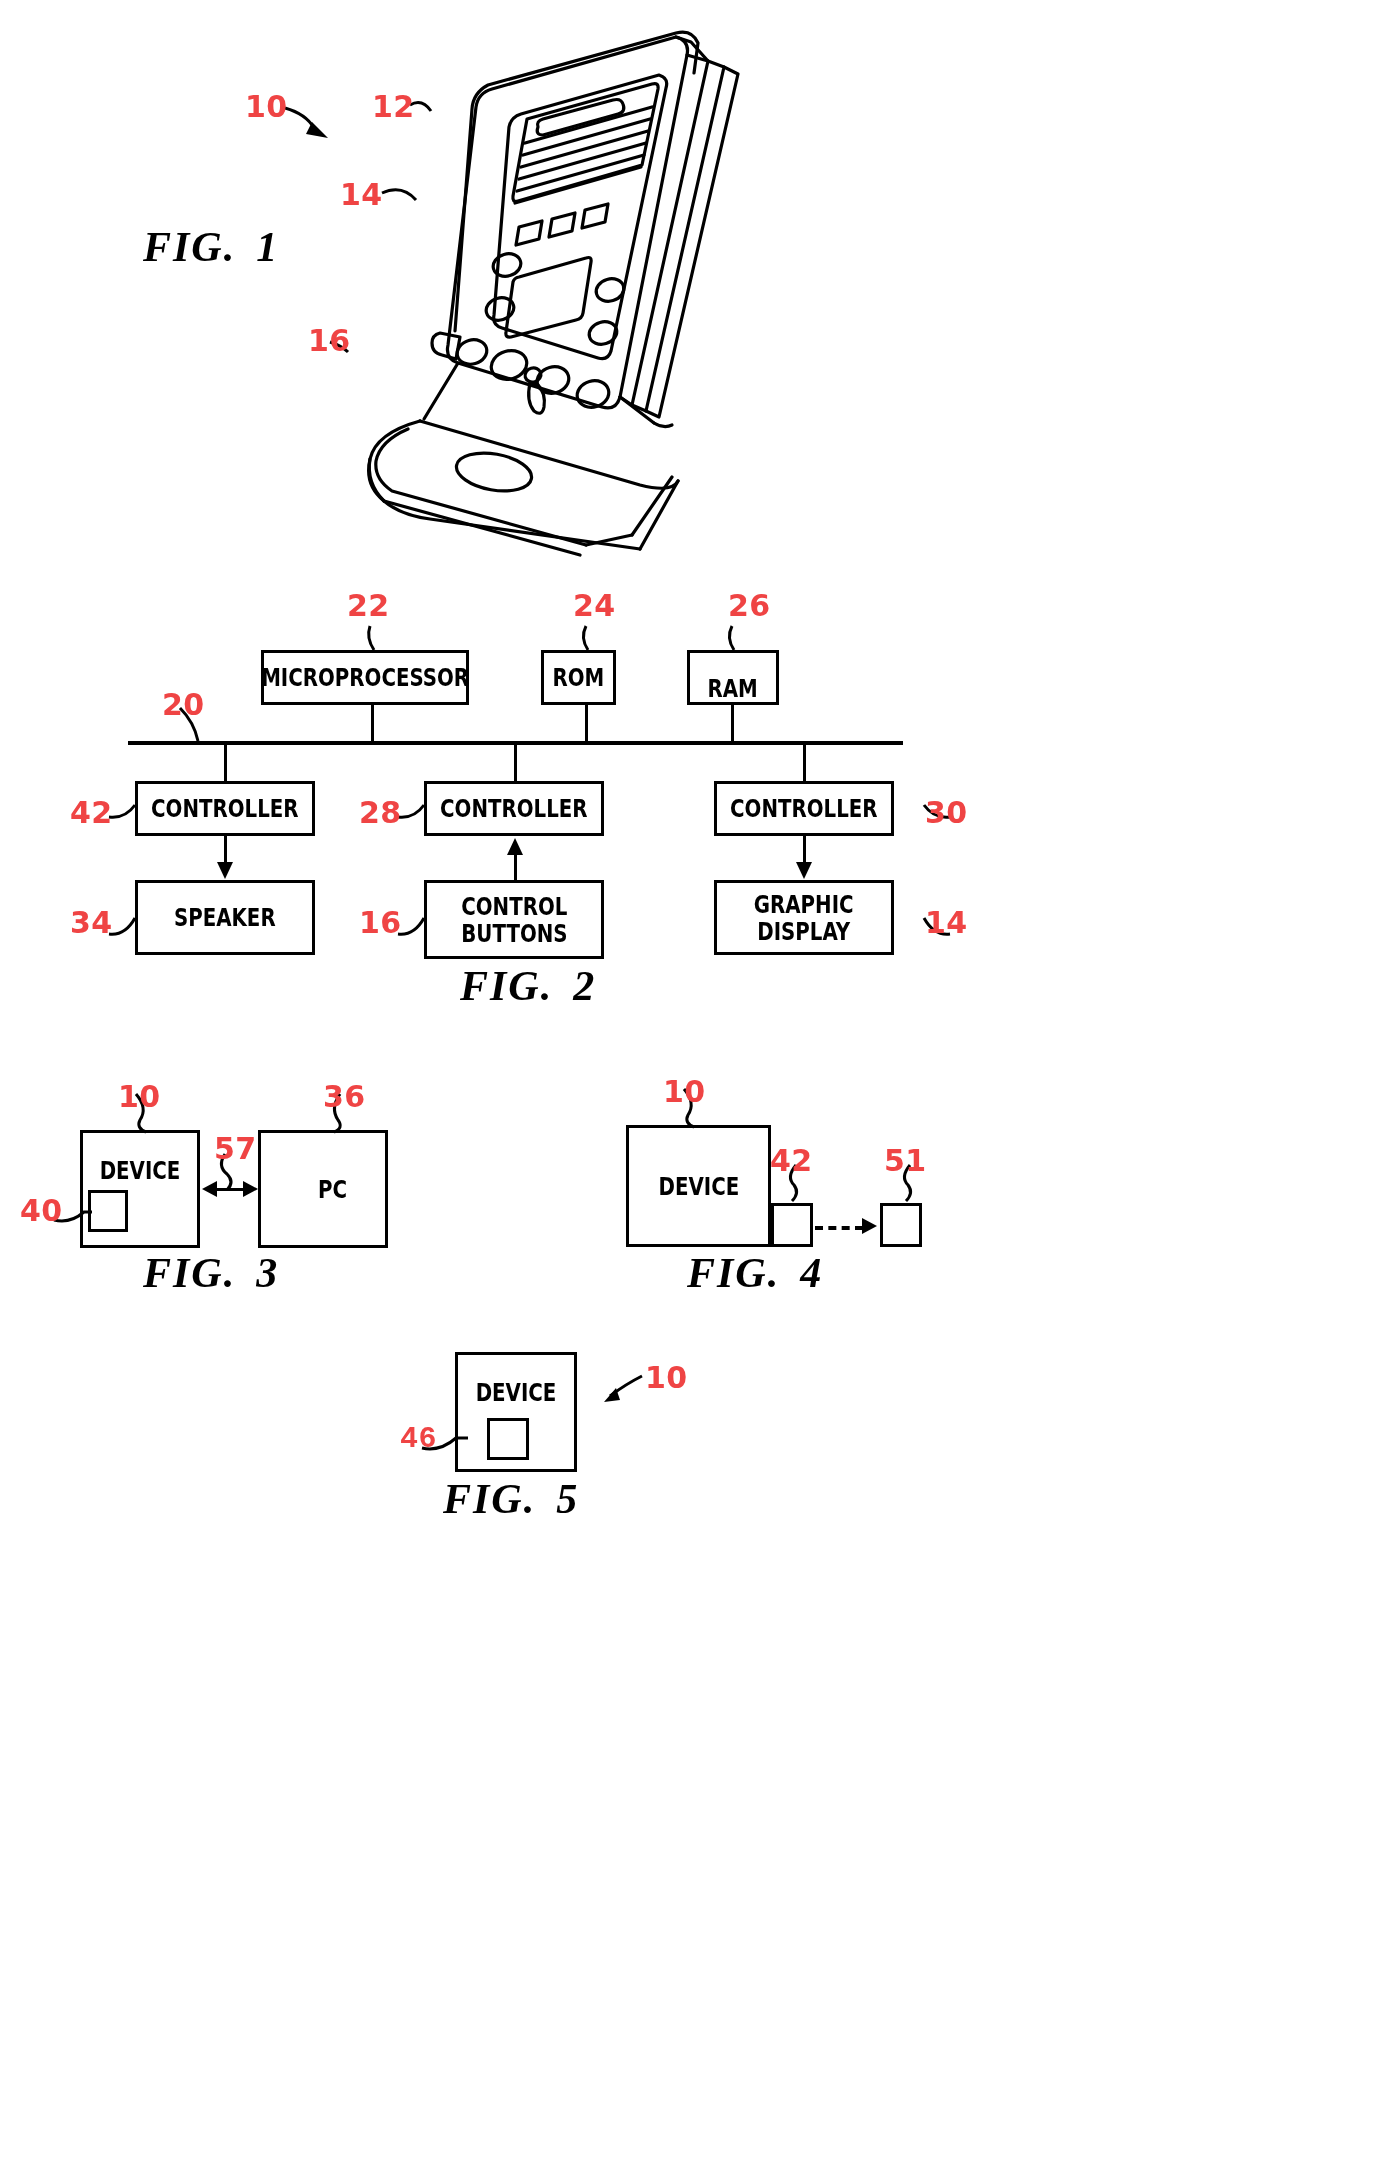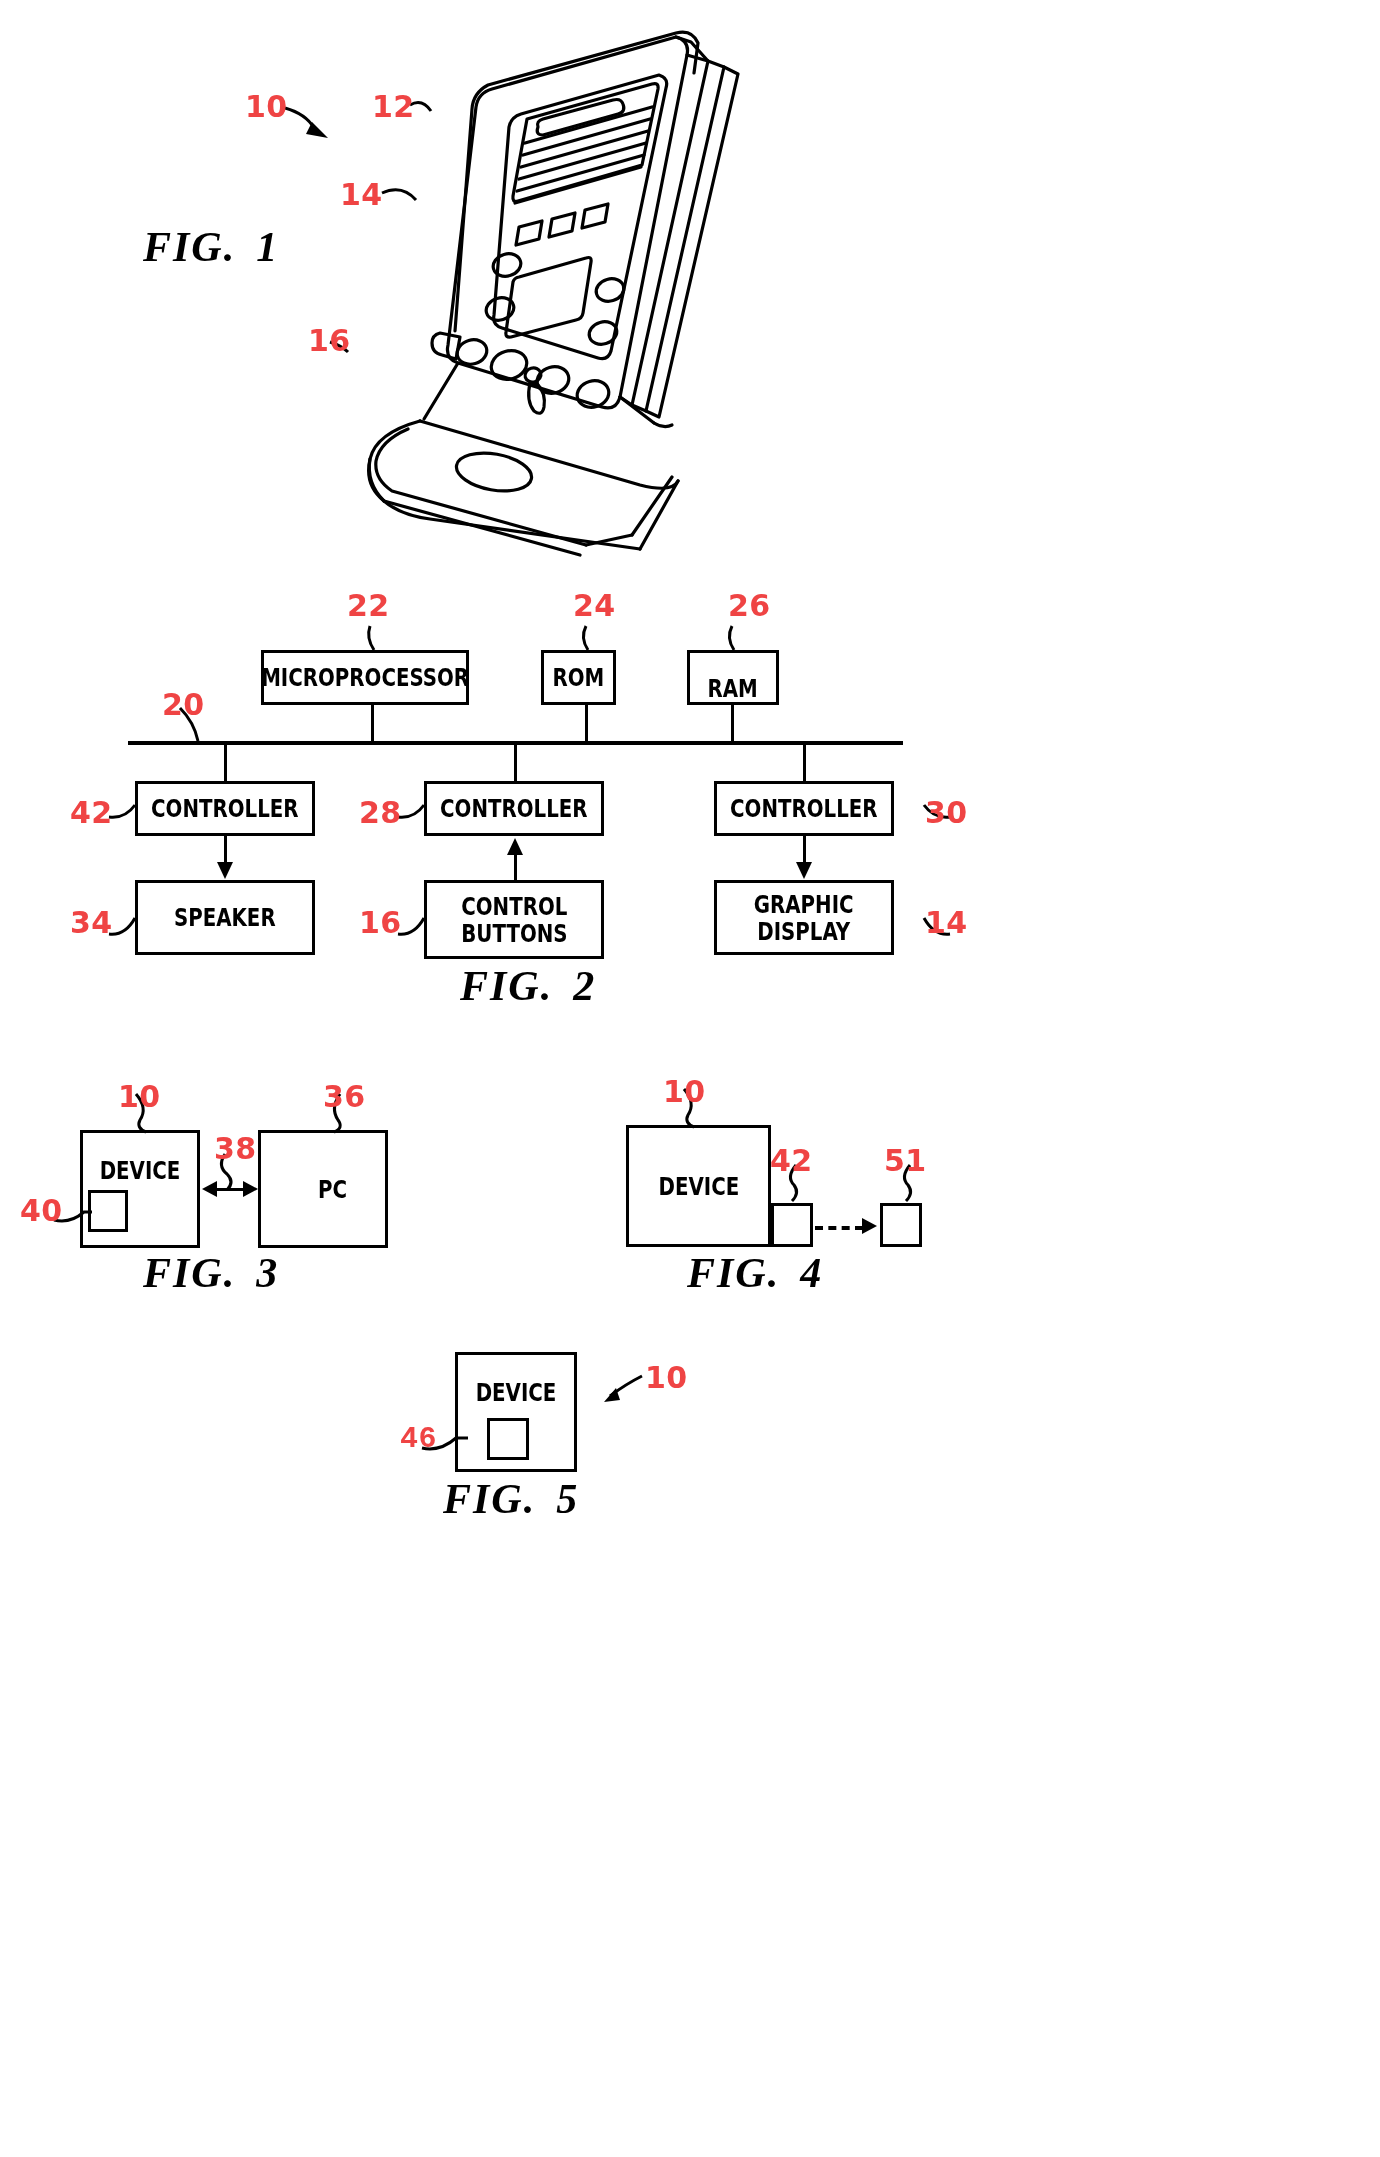--- a/index.html
+++ b/index.html
@@ -327,21 +327,21 @@
     <div class="ref" style="left:118px; top:1082px;">10</div>
 
     <svg class="ovl" width="60" height="55" style="left:318px; top:1090px;" viewBox="0 0 60 55">
       <path d="M22,4 Q12,18 20,30 Q26,38 16,42" stroke="#000" stroke-width="3" fill="none"></path>
     </svg>
     <div class="ref" style="left:323px; top:1082px;">36</div>
 
     <svg class="ovl" width="40" height="50" style="left:213px; top:1152px;" viewBox="0 0 40 50">
       <path d="M12,2 Q4,14 14,22 Q22,30 14,38" stroke="#000" stroke-width="3" fill="none"></path>
     </svg>
-    <div class="ref" style="left:214px; top:1134px;">38</div>
+    <div class="ref" style="left:214px; top:1134px;">57</div>
 
     <svg class="ovl" width="60" height="40" style="left:52px; top:1198px;" viewBox="0 0 60 40">
       <path d="M2,22 Q18,26 32,14 L40,14" stroke="#000" stroke-width="3" fill="none"></path>
     </svg>
     <div class="ref" style="left:20px; top:1196px;">40</div>
 
     <div class="figcap" style="left:143px; top:1252px;">
       <span>FIG.</span><span class="num">3</span>
     </div>
   </div>

